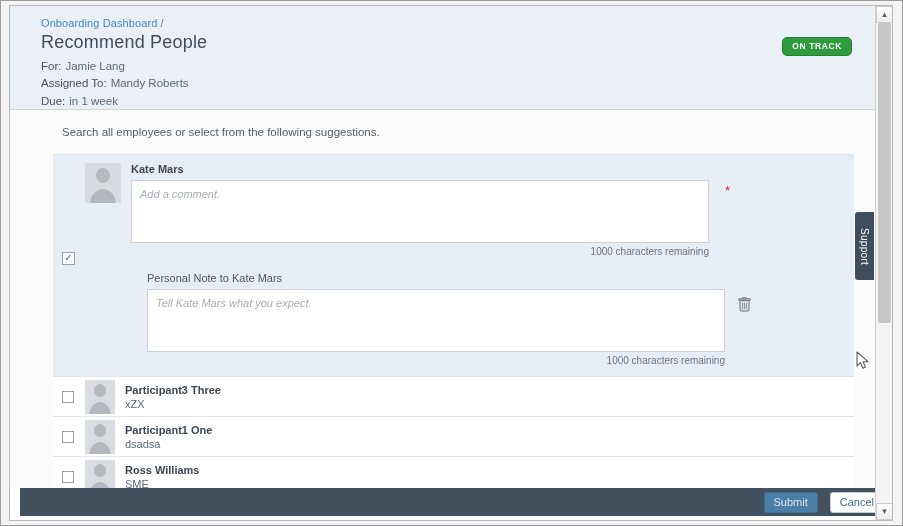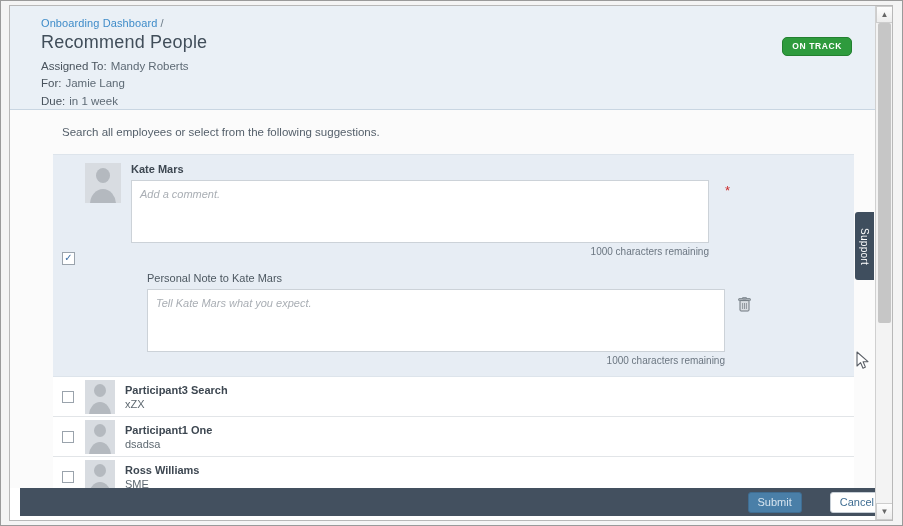--- a/index.html
+++ b/index.html
@@ -311,21 +311,20 @@
   .btn-submit {
     background: #4a7fa8;
     color: #d6e4ef;
     border: 1px solid #3f6d92;
     margin-right: 12px;
   }
   .btn-cancel {
     background: #ffffff;
     color: #3f6d92;
     border: 1px solid #c6ced6;
-    margin-left: 16px;
   }
 
   
   .support-tab {
     position: absolute;
     right: 18px;
     top: 206px;
     width: 19px;
     height: 68px;
     background: #3f4e5e;
@@ -359,25 +358,25 @@
 
       <div class="header">
         <div class="breadcrumb">
           <span class="crumb-link">Onboarding Dashboard</span>
           <span class="crumb-sep">/</span>
         </div>
 
         <div class="page-title">Recommend People</div>
 
         <div class="meta-line">
+          <span class="meta-label">For:</span><span class="meta-value">Jamie Lang</span>
+        </div>
+
+        <div class="meta-line">
           <span class="meta-label">Assigned To:</span><span class="meta-value">Mandy Roberts</span>
-        </div>
-
-        <div class="meta-line">
-          <span class="meta-label">For:</span><span class="meta-value">Jamie Lang</span>
         </div>
 
         <div class="meta-line">
           <span class="meta-label">Due:</span><span class="meta-value">in 1 week</span>
         </div>
 
         <div class="status-badge">ON TRACK</div>
       </div>
 
       <div class="body-area">
@@ -433,21 +432,21 @@
           </div>
         </div>
 
         <div class="person-row">
           <div class="row-check"></div>
           <div class="avatar sm">
             <div class="head"></div>
               <div class="shoulders"></div>
           </div>
           <div class="row-texts">
-            <div class="row-name">Participant3 Search</div>
+            <div class="row-name">Participant3 Three</div>
             <div class="row-sub">xZX</div>
           </div>
         </div>
 
         <div class="person-row">
           <div class="row-check"></div>
           <div class="avatar sm">
             <div class="head"></div>
               <div class="shoulders"></div>
           </div>

